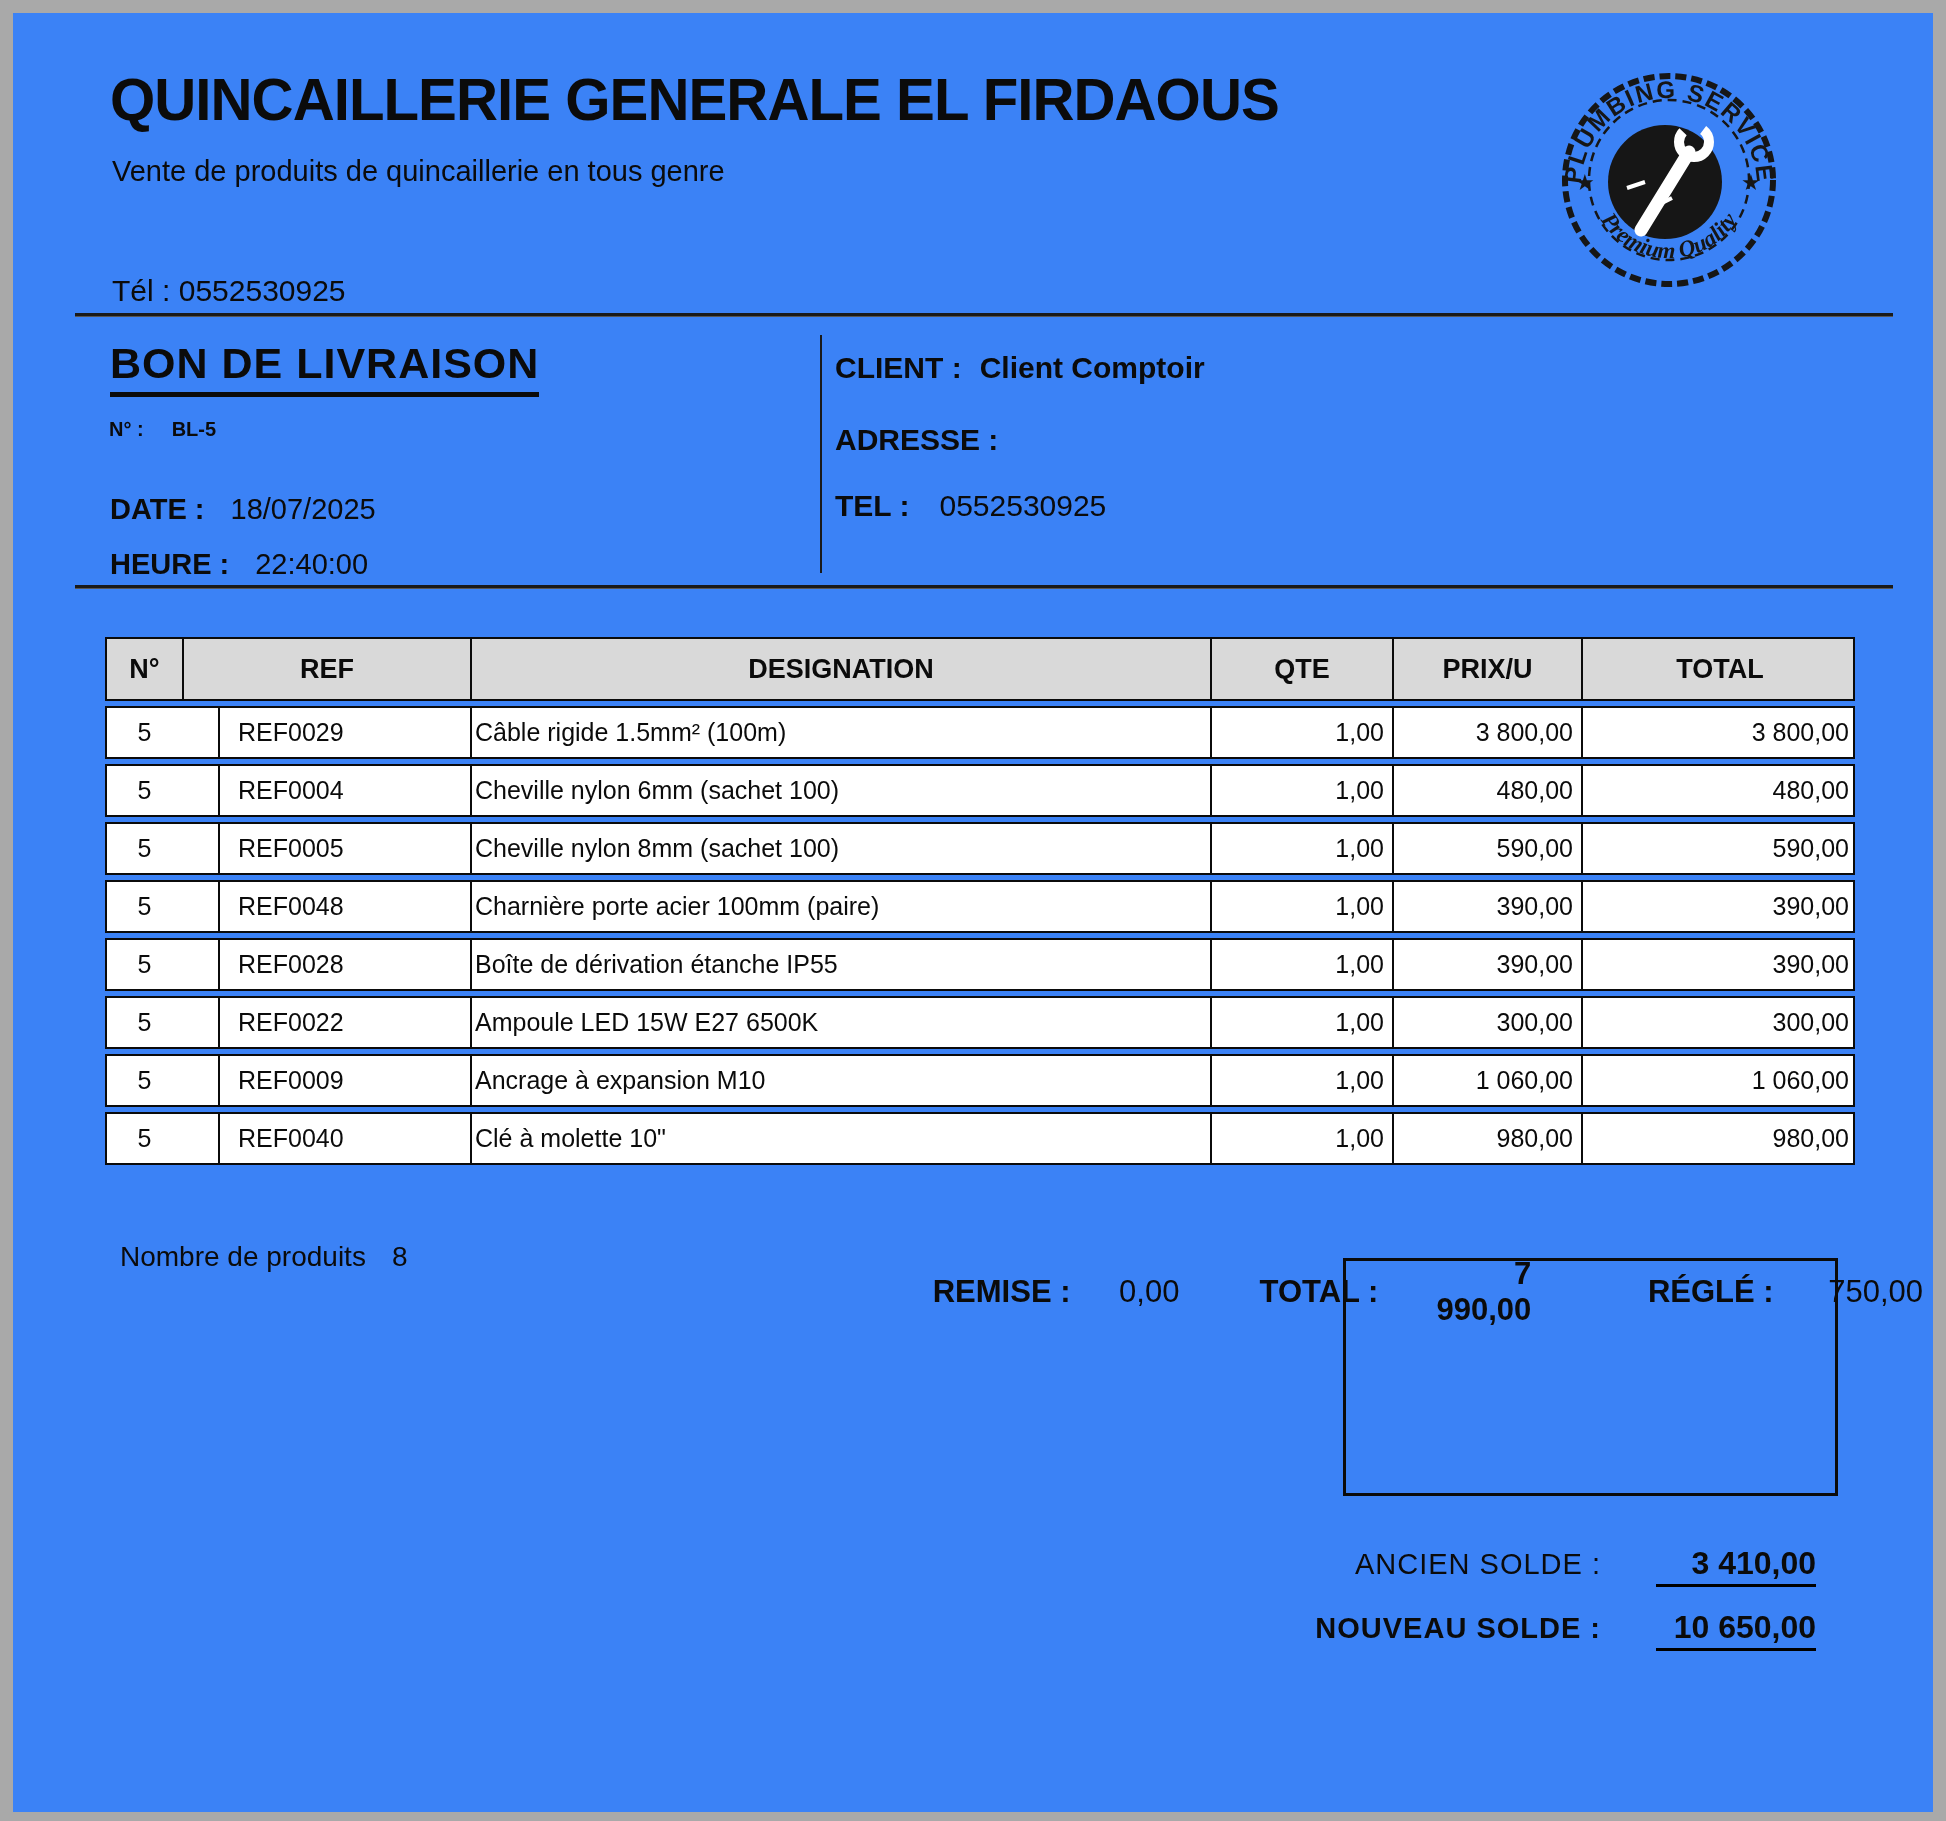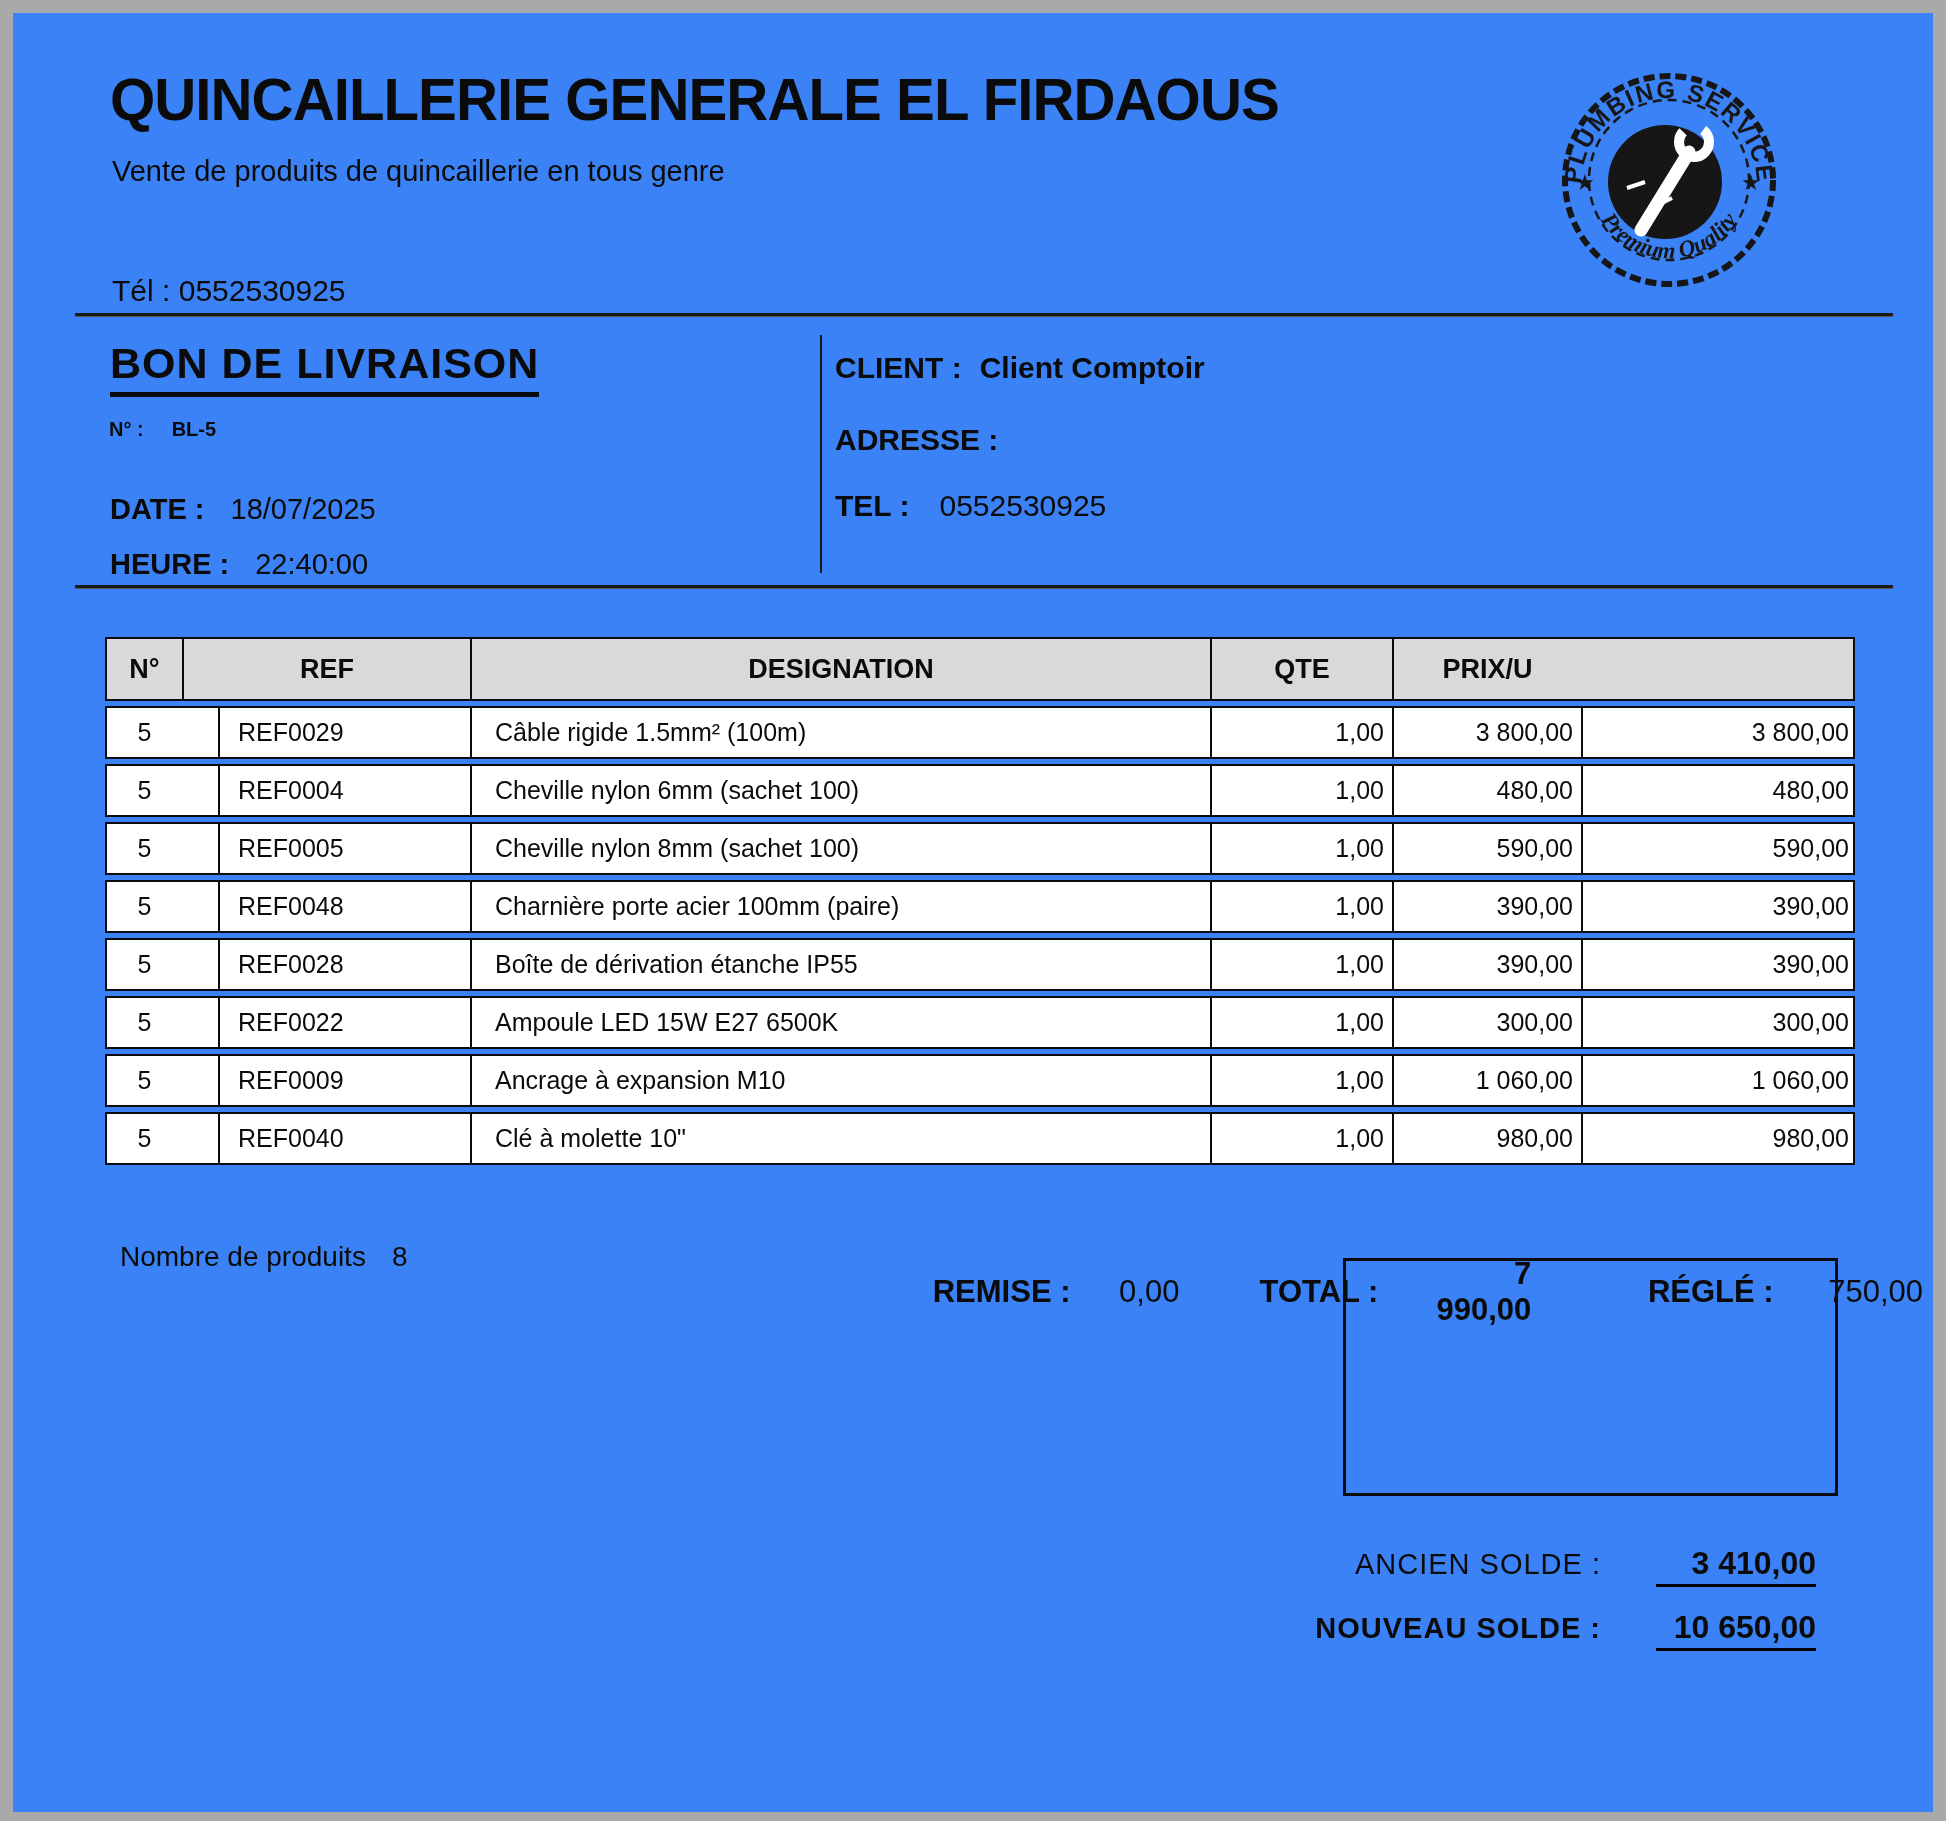--- a/index.html
+++ b/index.html
@@ -64,21 +64,21 @@
   .thead{height:64px; background:#d9d9d9; font-weight:700; font-size:27px;}
   .tdata{height:53px; font-size:25px; margin-top:5px;}
   .trow > div{
     display:flex; align-items:center;
     box-sizing:border-box;
     overflow:hidden; white-space:nowrap;
   }
   .trow > div + div{border-left:2px solid #0b0b0b;}
   .c-center{justify-content:center;}
   .c-left{justify-content:flex-start; padding-left:18px;margin-left:36px;}
-  .c-left2{justify-content:flex-start; padding-left:23px;text-align:center;}
+  .c-left2{justify-content:flex-start; padding-left:3px;text-align:center;}
   .c-right{justify-content:flex-end; padding-right:8px;}
   
   .products-count{position:absolute; left:107px; top:1228px; font-size:28px;}
   .products-count .val{margin-left:26px;}
   .totals-box{
     position:absolute; left:1330px; top:1245px; width:495px; height:238px;
     box-sizing:border-box; border:3px solid #0b0b0b;
     display:flex; flex-direction:row; justify-content:center;
     padding:6px 0;
   }
@@ -143,20 +143,21 @@
 
   <div class="hr2"></div>
 
   <div class="tbl">
     <div class="trow thead">
       <div class="c-center">N°</div>
       <div class="c-center">REF</div>
       <div class="c-center">DESIGNATION</div>
       <div class="c-center">QTE</div>
       <div class="c-center">PRIX/U</div>
+      <div class="c-center">TOTAL</div>
     </div>
 
     <div class="trow tdata">
       <div class="c-center">5</div>
       <div class="c-left">REF0029</div>
       <div class="c-left2">Câble rigide 1.5mm² (100m)</div>
       <div class="c-right">1,00</div>
       <div class="c-right">3 800,00</div>
       <div class="c-right">3 800,00</div>
     </div>

